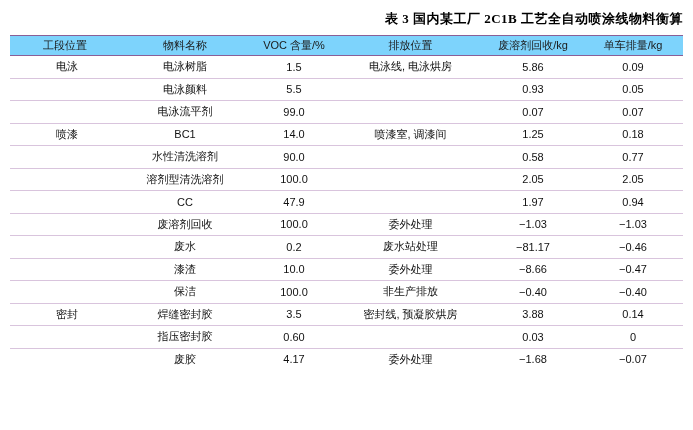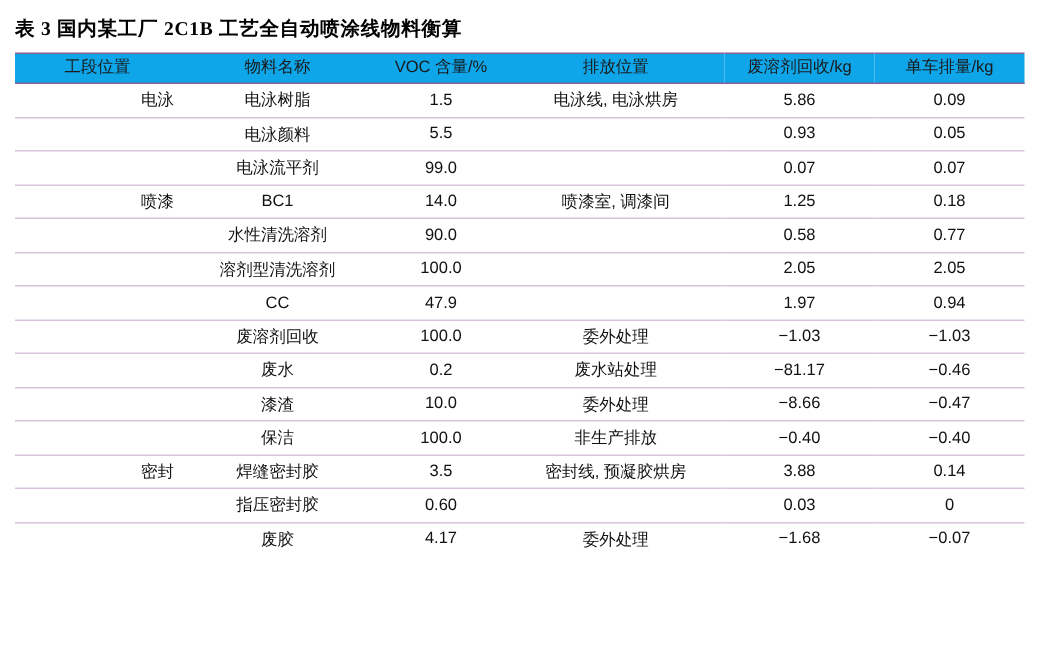--- a/index.html
+++ b/index.html
@@ -15,42 +15,42 @@
     overflow: hidden;
   }
   .page {
     position: relative;
     width: 693px;
     height: 430px;
     box-sizing: border-box;
     padding: 8px 10px 0 10px;
   }
   .table-title {
-    text-align: left;
+    text-align: right;
     font-weight: bold;
     font-size: 13px;
     font-family: "Liberation Serif", serif;
     letter-spacing: 0.5px;
     margin: 2px 0 7px 0;
   }
   table.data {
     width: 673px;
     border-collapse: collapse;
     table-layout: fixed;
     font-size: 11px;
   }
   table.data col.c0 { width: 110px; }
   table.data col.c1 { width: 130px; }
   table.data col.c2 { width: 88px; }
   table.data col.c3 { width: 145px; }
   table.data col.c4 { width: 100px; }
   table.data col.c5 { width: 100px; }
 
   table.data thead th {
-    background: #0ea5e9;
+    background: #7dd3fc;
     font-weight: normal;
     font-size: 11px;
     height: 19px;
     line-height: 19px;
     padding: 0;
     text-align: center;
     border: none;
     color: #1a1a1a;
     font-family: "Liberation Sans", sans-serif;
   }
@@ -65,21 +65,21 @@
     border-bottom: 0.7px solid #d9c4dd;
     text-align: center;
     vertical-align: middle;
     font-size: 11px;
     font-family: "Liberation Sans", sans-serif;
     color: #111;
     white-space: nowrap;
     overflow: hidden;
   }
   table.data tbody td.stage {
-    text-align: right;
+    text-align: center;
     padding-left: 8px;
   }
   table.data tbody tr:last-child td {
     border-bottom: none;
   }
 </style>
 </head>
 <body>
 
 <div class="page">

